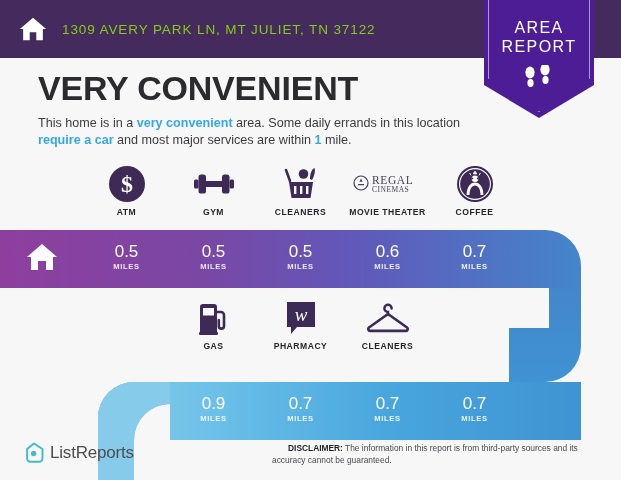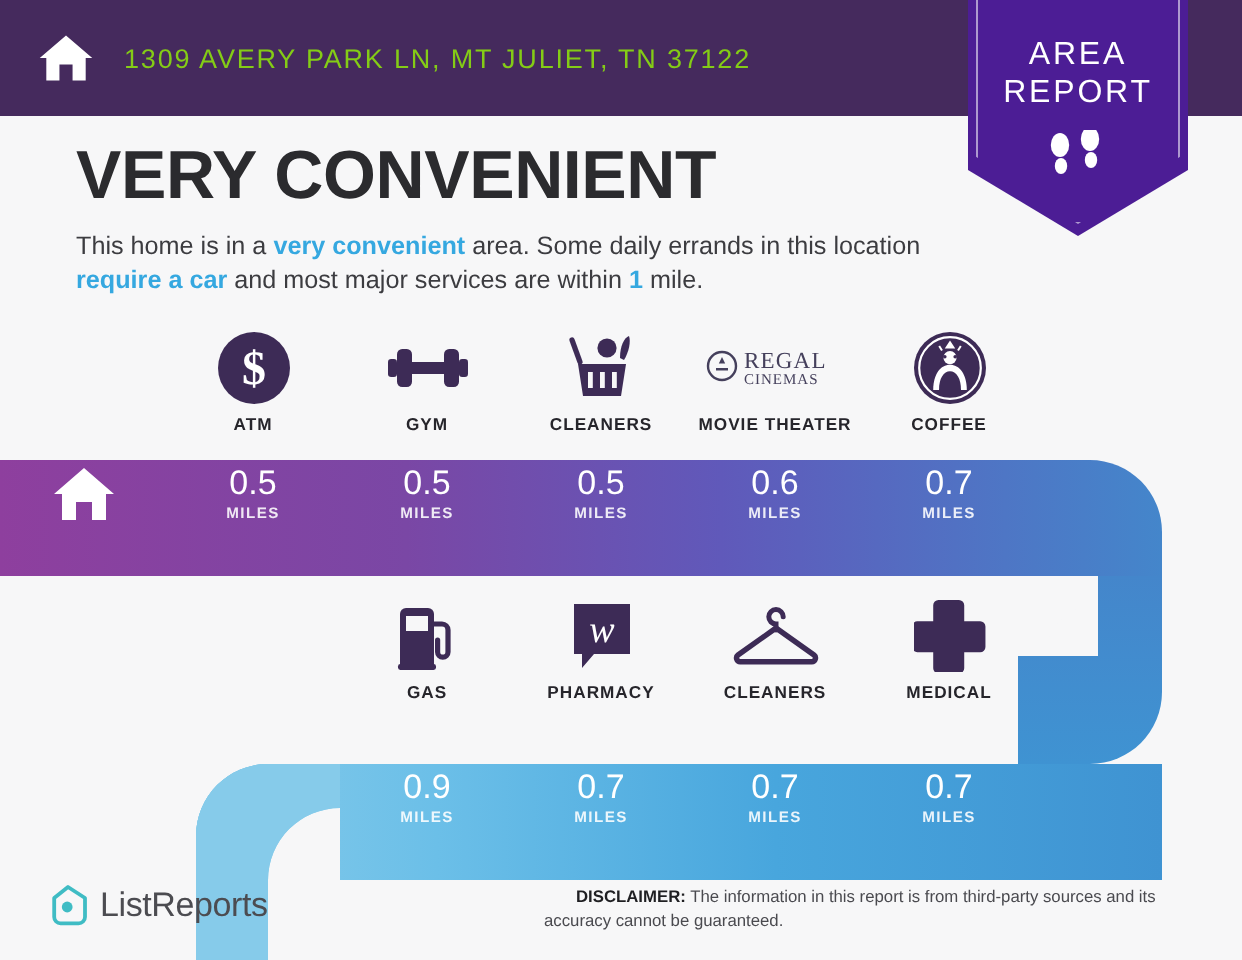--- a/index.html
+++ b/index.html
@@ -127,21 +127,21 @@
 
   
   .snake {
     position: absolute;
     left: 0; top: 230px;
     width: 621px; height: 250px;
     z-index: 1;
   }
   .bar-labels {
     position: absolute;
-    left: 0; top: 218px;
+    left: 0; top: 228px;
     width: 621px; height: 250px;
     z-index: 3;
     pointer-events: none;
   }
   .dist-cell {
     position: absolute;
     width: 87px;
     text-align: center;
   }
   .dist-val {
@@ -313,28 +313,20 @@
   <div class="icon-cell" style="left:344px">
     <div class="icon-art">
       <svg width="46" height="34" viewBox="0 0 46 34">
         <path d="M23 14 v-3 a3.6 3.6 0 1 1 3.6 -3.6" fill="none" stroke="#3d2b56" stroke-width="2.5" stroke-linecap="round"></path>
         <path d="M23 13 L4 26.5 a1.9 1.9 0 0 0 1.1 3.4 h35.8 a1.9 1.9 0 0 0 1.1 -3.4 Z" fill="none" stroke="#3d2b56" stroke-width="2.7" stroke-linejoin="round"></path>
       </svg>
     </div>
     <div class="icon-label">CLEANERS</div>
   </div>
 
-  <div class="icon-cell" style="left:431px">
-    <div class="icon-art">
-      <svg width="36" height="36" viewBox="0 0 36 36">
-        <path d="M13 1 h10 a2.6 2.6 0 0 1 2.6 2.6 v7.8 h7.8 a2.6 2.6 0 0 1 2.6 2.6 v10 a2.6 2.6 0 0 1 -2.6 2.6 h-7.8 v7.8 a2.6 2.6 0 0 1 -2.6 2.6 h-10 a2.6 2.6 0 0 1 -2.6 -2.6 v-7.8 h-7.8 a2.6 2.6 0 0 1 -2.6 -2.6 v-10 a2.6 2.6 0 0 1 2.6 -2.6 h7.8 v-7.8 a2.6 2.6 0 0 1 2.6 -2.6 Z" fill="#3d2b56" transform="translate(-1,-1) scale(1.02)"></path>
-      </svg>
-    </div>
-    <div class="icon-label">MEDICAL</div>
-  </div>
 </div>
 
 <svg class="snake" viewBox="0 0 621 250">
   <defs>
     <linearGradient id="gradTop" x1="0" y1="0" x2="1" y2="0">
       <stop offset="0%" stop-color="#8e3f9e"></stop>
       <stop offset="35%" stop-color="#7a47a5"></stop>
       <stop offset="62%" stop-color="#6059ba"></stop>
       <stop offset="100%" stop-color="#4486cb"></stop>
     </linearGradient>

